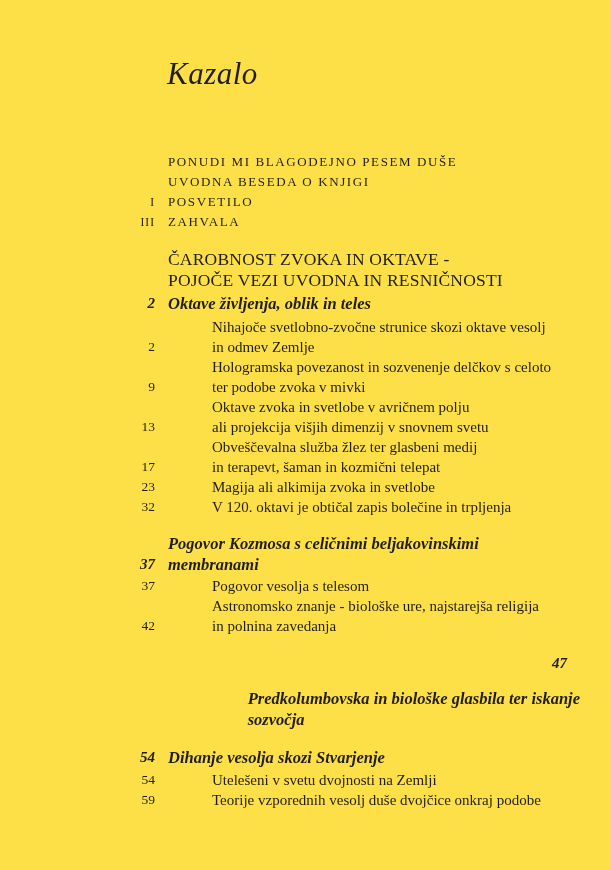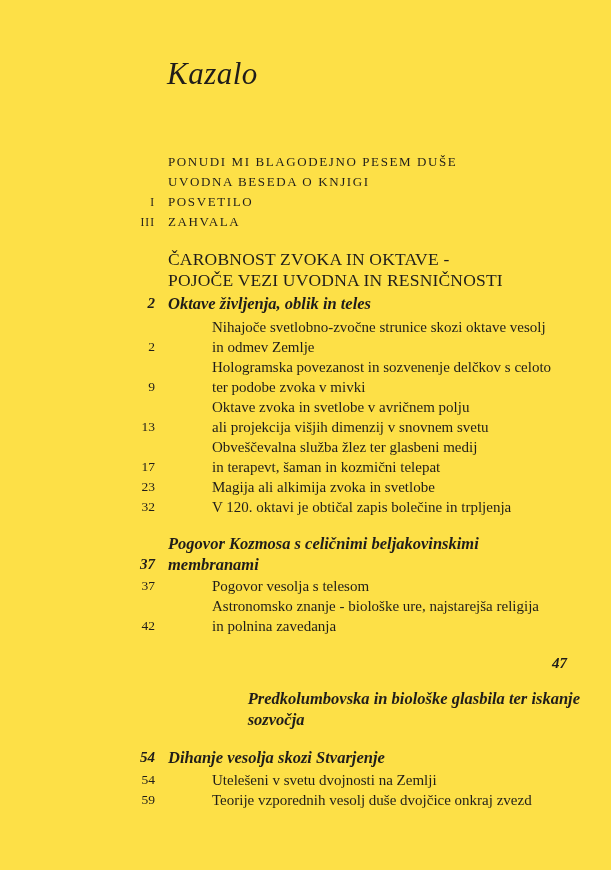--- a/index.html
+++ b/index.html
@@ -207,18 +207,18 @@
     </div>
     <div class="row entry gap-sm">
       <span class="num">54</span>
       <span class="text-col">
         <div>Utelešeni v svetu dvojnosti na Zemlji</div>
       </span>
     </div>
     <div class="row entry">
       <span class="num">59</span>
       <span class="text-col">
-        <div>Teorije vzporednih vesolj duše dvojčice onkraj zvezd</div>
+        <div>Teorije vzporednih vesolj duše dvojčice onkraj podobe</div>
       </span>
     </div>
 
   </div>
 </div>
 
 </body></html>

